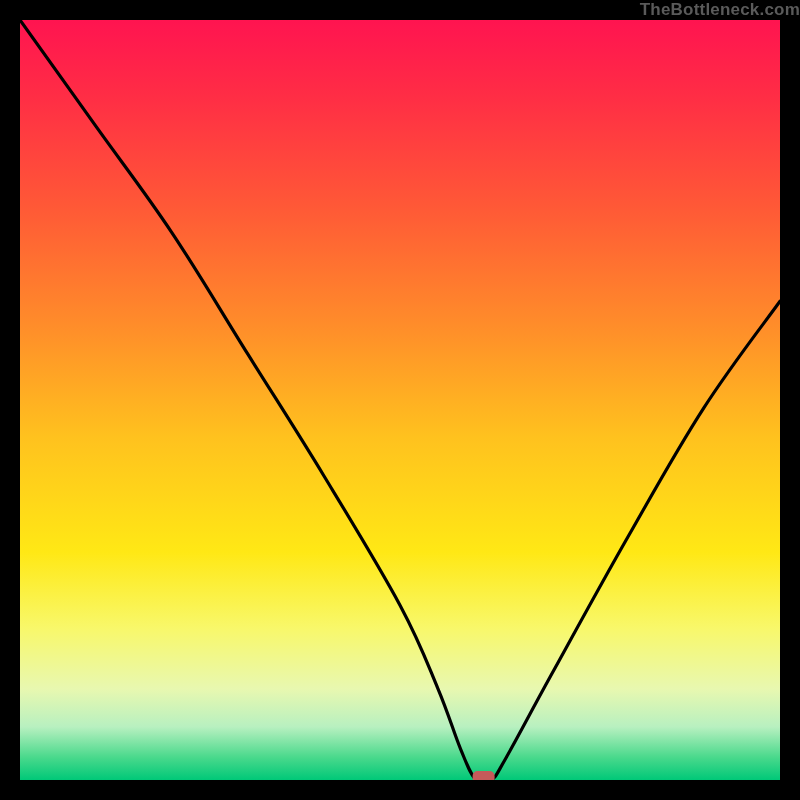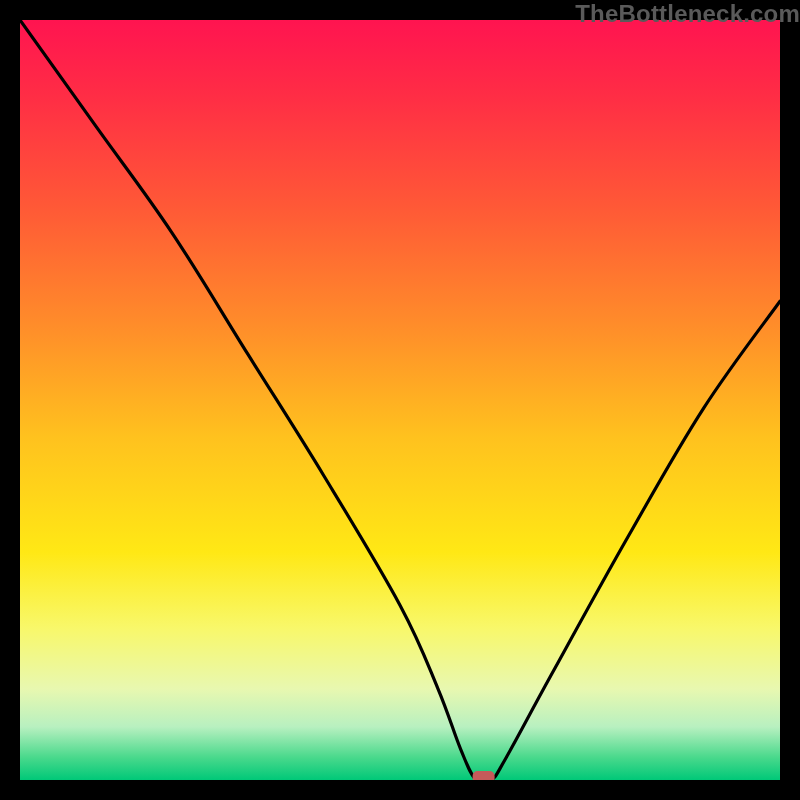--- a/index.html
+++ b/index.html
@@ -23,21 +23,21 @@
     left: 0;
     top: 0;
     width: 760px;
     height: 760px;
   }
   .watermark {
     position: absolute;
     top: 0px;
     right: 0px;
     font-family: Arial, Helvetica, sans-serif;
-    font-size: 24px;
+    font-size: 17px;
     font-weight: 600;
     color: #5a5a5a;
     letter-spacing: 0.2px;
     user-select: none;
   }
   svg { display: block; }
 </style>
 </head>
 <body>
 

